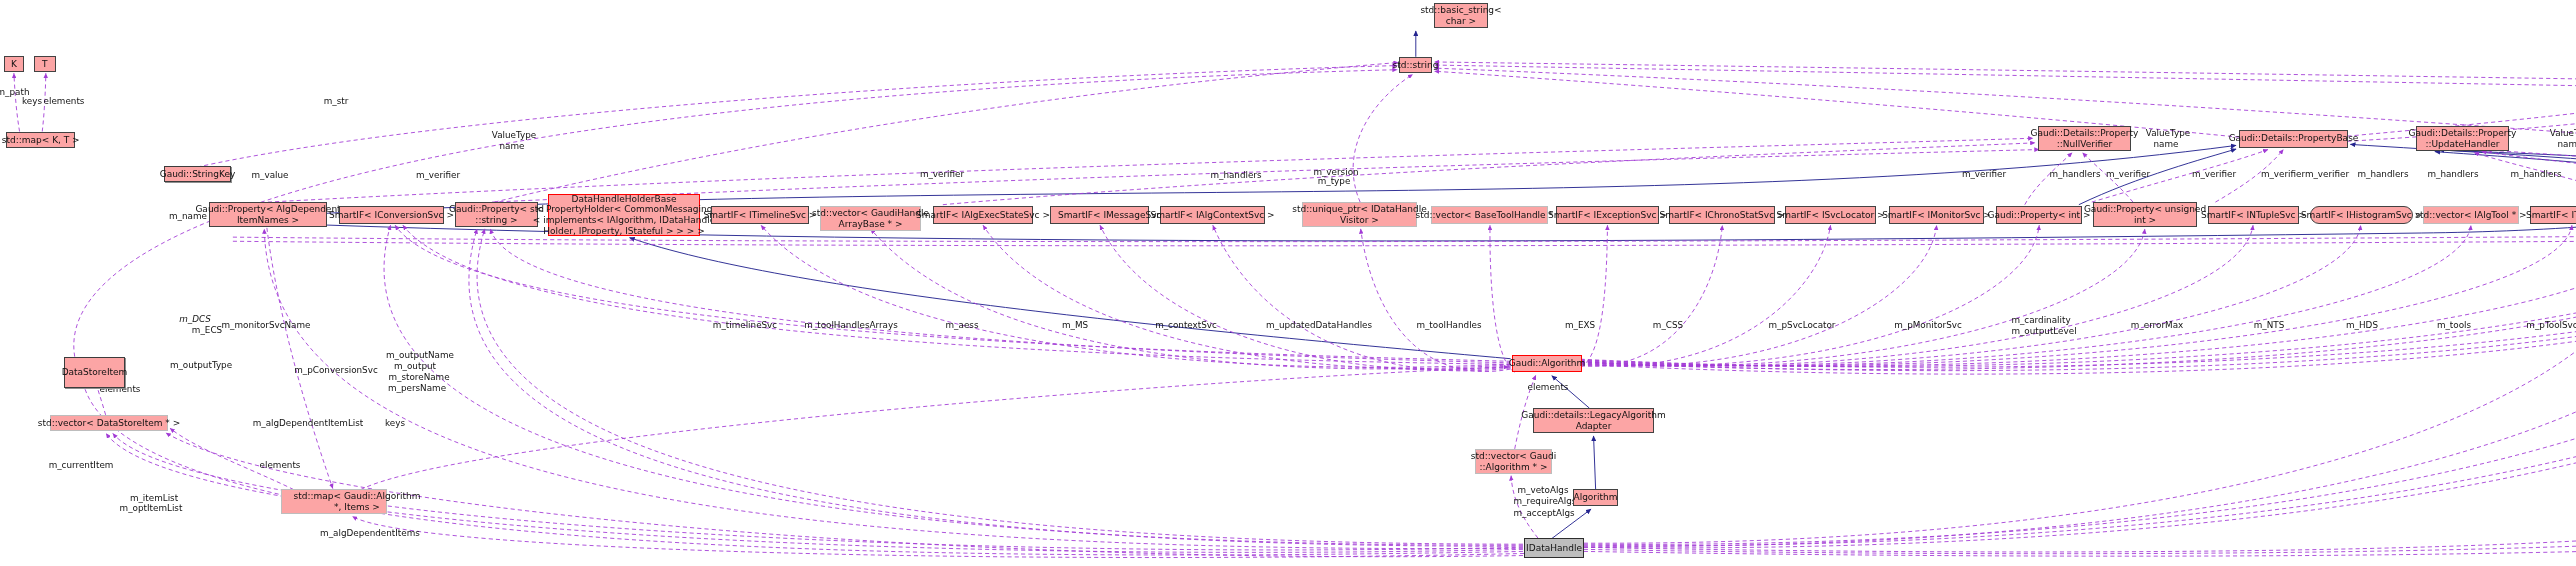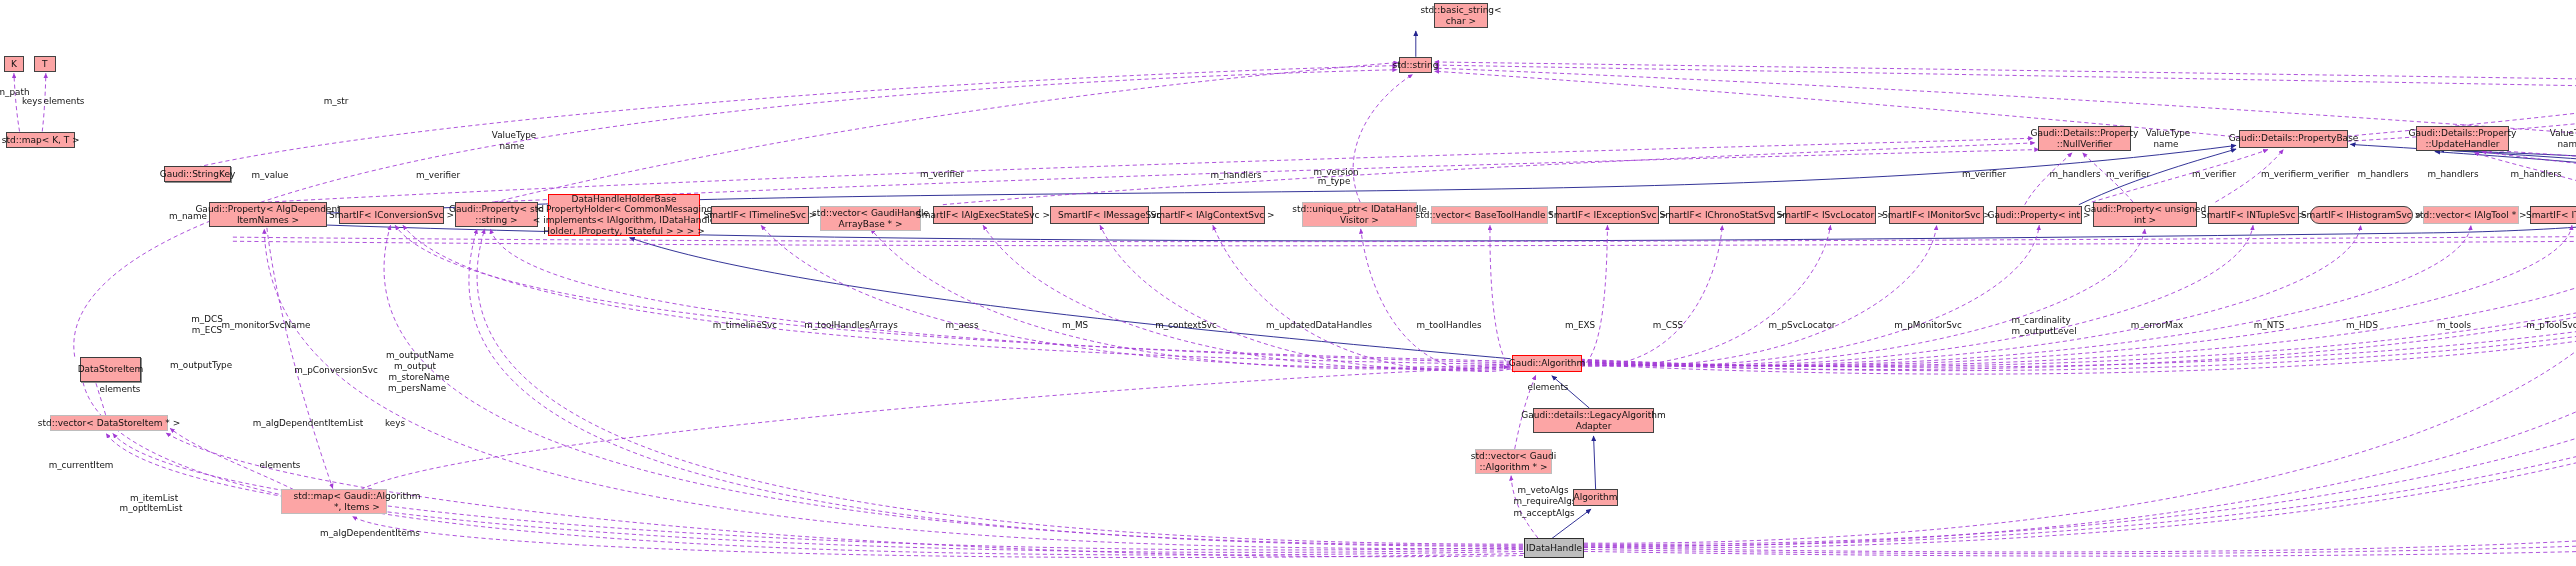--- a/index.html
+++ b/index.html
@@ -246,21 +246,21 @@
       <div class="node light" style="left: 1475px; top: 449px; width: 77px; height: 25px;">
         <div>std::vector&lt; Gaudi</div>
         <div>::Algorithm * &gt;</div>
       </div>
       <div class="node " style="left: 1573px; top: 489px; width: 45px; height: 17px;">
         <div>Algorithm</div>
       </div>
       <div class="node grayfill" style="left: 1524px; top: 538px; width: 60px; height: 20px;">
         <div>IDataHandle</div>
       </div>
-      <div class="node shadow" style="left: 64px; top: 357px; width: 61px; height: 25px; margin-left: 16px;">
+      <div class="node shadow" style="left: 64px; top: 357px; width: 61px; height: 31px;">
         <div>DataStoreItem</div>
       </div>
       <div class="node light" style="left: 50px; top: 415px; width: 118px; height: 16px;">
         <div>std::vector&lt; DataStoreItem * &gt;</div>
       </div>
       <div class="node light" style="left: 281px; top: 489px; width: 106px; height: 25px; padding-left: 48px;">
         <div>std::map&lt; Gaudi::Algorithm</div>
         <div>*, Items &gt;</div>
       </div>
     </div>
@@ -284,21 +284,21 @@
       <div class="elabel" style="left: 2283px; top: 174px;">m_verifier</div>
       <div class="elabel" style="left: 2327px; top: 174px;">m_verifier</div>
       <div class="elabel" style="left: 2383px; top: 174px;">m_handlers</div>
       <div class="elabel" style="left: 2453px; top: 174px;">m_handlers</div>
       <div class="elabel" style="left: 2536px; top: 174px;">m_handlers</div>
       <div class="elabel" style="left: 2168px; top: 133px;">ValueType</div>
       <div class="elabel" style="left: 2166px; top: 144px;">name</div>
       <div class="elabel" style="left: 2572px; top: 133px;">ValueType</div>
       <div class="elabel" style="left: 2570px; top: 144px;">name</div>
       <div class="elabel" style="left: 188px; top: 216px;">m_name</div>
-      <div class="elabel" style="left: 207px; top: 319px;">m_DCS</div>
+      <div class="elabel" style="left: 195px; top: 319px; font-style: italic;">m_DCS</div>
       <div class="elabel" style="left: 207px; top: 330px;">m_ECS</div>
       <div class="elabel" style="left: 266px; top: 325px;">m_monitorSvcName</div>
       <div class="elabel" style="left: 336px; top: 370px;">m_pConversionSvc</div>
       <div class="elabel" style="left: 420px; top: 355px;">m_outputName</div>
       <div class="elabel" style="left: 415px; top: 366px;">m_output</div>
       <div class="elabel" style="left: 419px; top: 377px;">m_storeName</div>
       <div class="elabel" style="left: 417px; top: 388px;">m_persName</div>
       <div class="elabel" style="left: 745px; top: 325px;">m_timelineSvc</div>
       <div class="elabel" style="left: 851px; top: 325px;">m_toolHandlesArrays</div>
       <div class="elabel" style="left: 962px; top: 325px;">m_aess</div>

